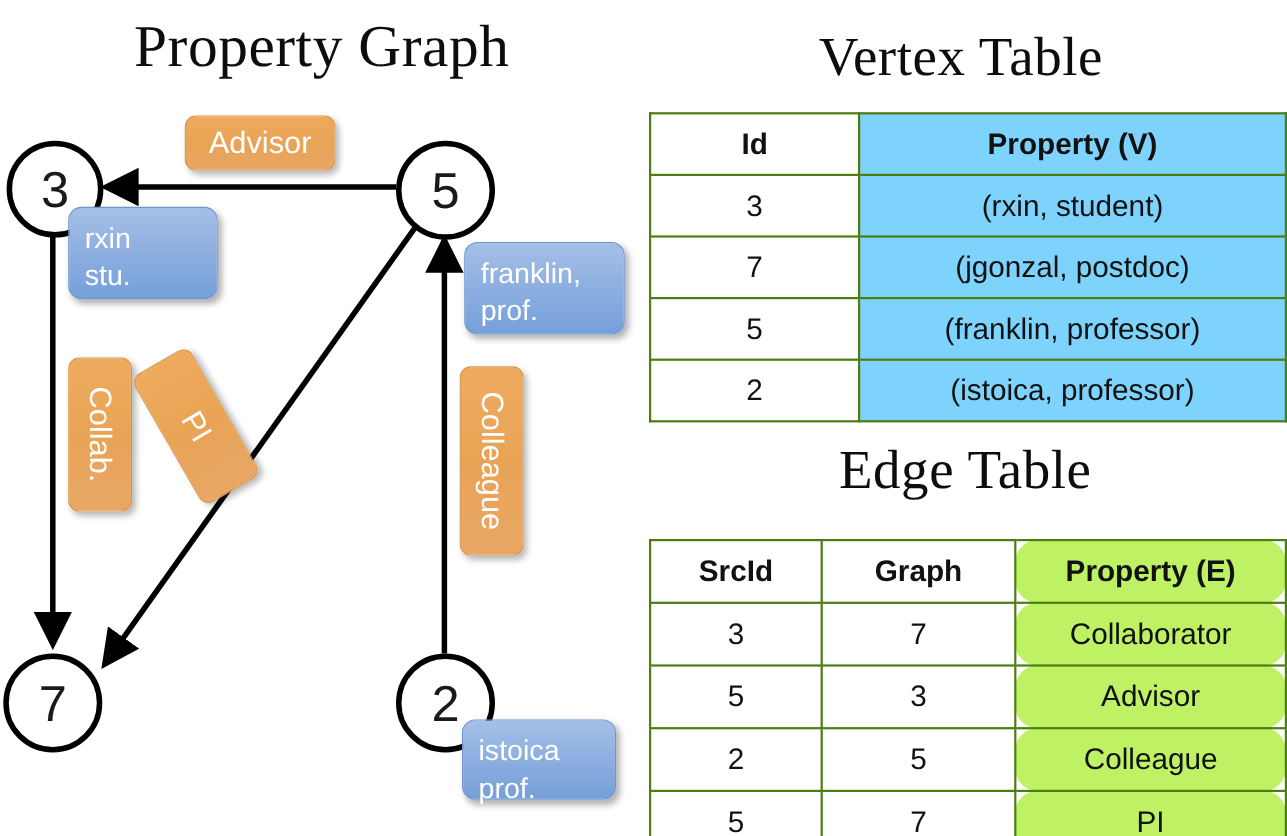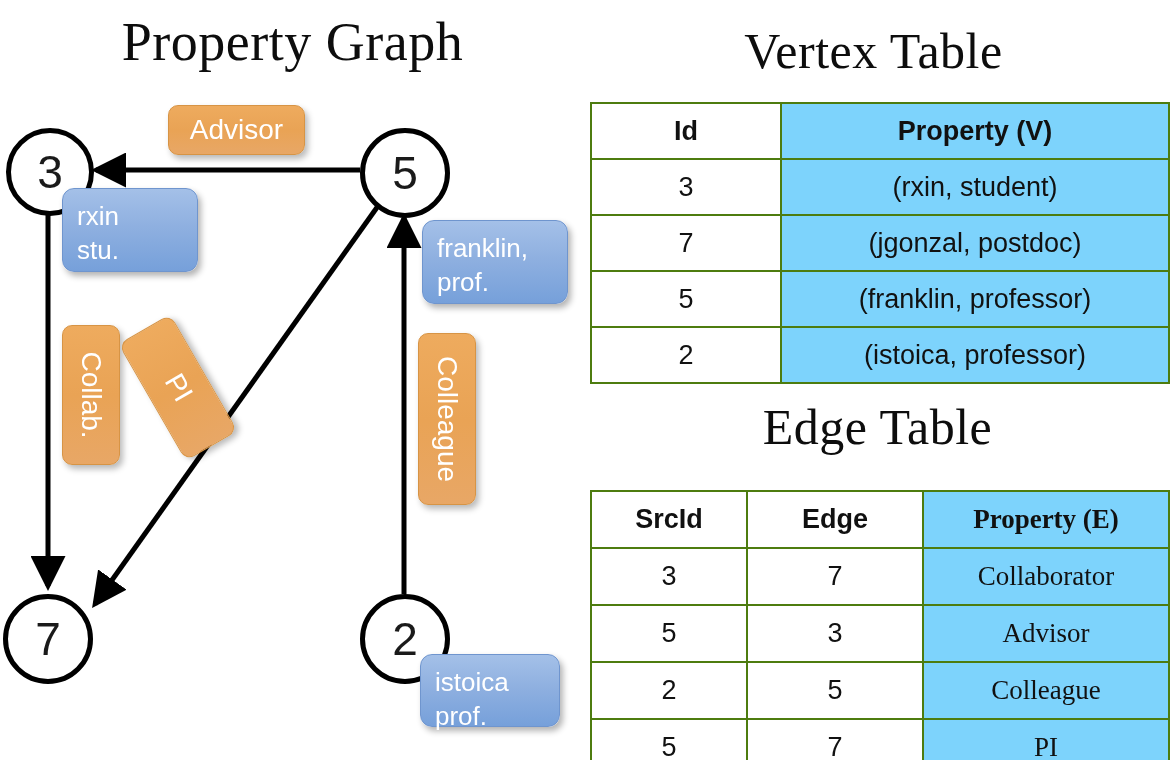--- a/index.html
+++ b/index.html
@@ -145,35 +145,35 @@
     font-size: 27px;
     color: #111111;
     padding: 0;
   }
   .data-table th {
     font-weight: 700;
     font-size: 27px;
   }
   .cell-plain { background: #ffffff; }
   .cell-blue  { background: #7dd3fc; }
-  .cell-orange{ background: #7dd3fc; font-family: Liberation Serif, serif; }
+  .cell-orange{ background: #bef264; }
 
   #vertex-table {
     left: 590px;
     top: 102px;
     width: 578px;
   }
   #vertex-table th, #vertex-table td { height: 54px; }
 
   #edge-table {
     left: 590px;
     top: 490px;
     width: 578px;
   }
-  #edge-table th, #edge-table td { height: 55px; }
+  #edge-table th, #edge-table td { height: 55px; border-radius: 20px; }
 </style>
 </head>
 <body>
 
 <div class="section-title" id="title-property-graph">Property Graph</div>
 <div class="section-title" id="title-vertex-table">Vertex Table</div>
 <div class="section-title" id="title-edge-table">Edge Table</div>
 
 <div id="graph-panel">
 
@@ -269,21 +269,21 @@
 
 <table class="data-table" id="edge-table">
   <colgroup>
       <col style="width:156px">
       <col style="width:176px">
       <col style="width:246px">
     </colgroup>
   <thead>
     <tr>
       <th class="cell-plain">SrcId</th>
-      <th class="cell-plain">Edge</th>
+      <th class="cell-plain">Graph</th>
       <th class="cell-orange">Property (E)</th>
     </tr>
   </thead>
   <tbody>
     <tr>
       <td class="cell-plain">3</td>
       <td class="cell-plain">7</td>
       <td class="cell-orange">Collaborator</td>
     </tr>
     <tr>

